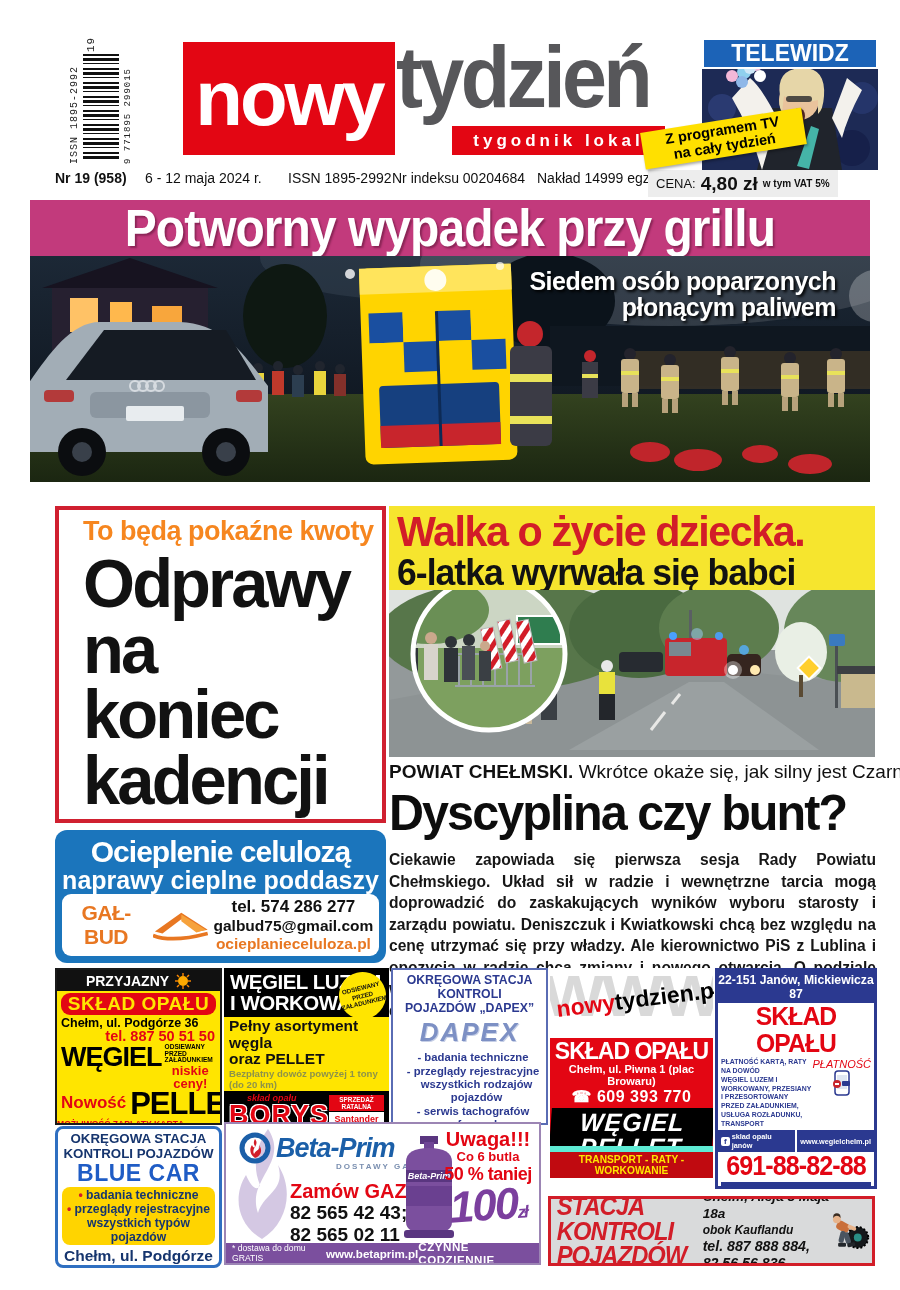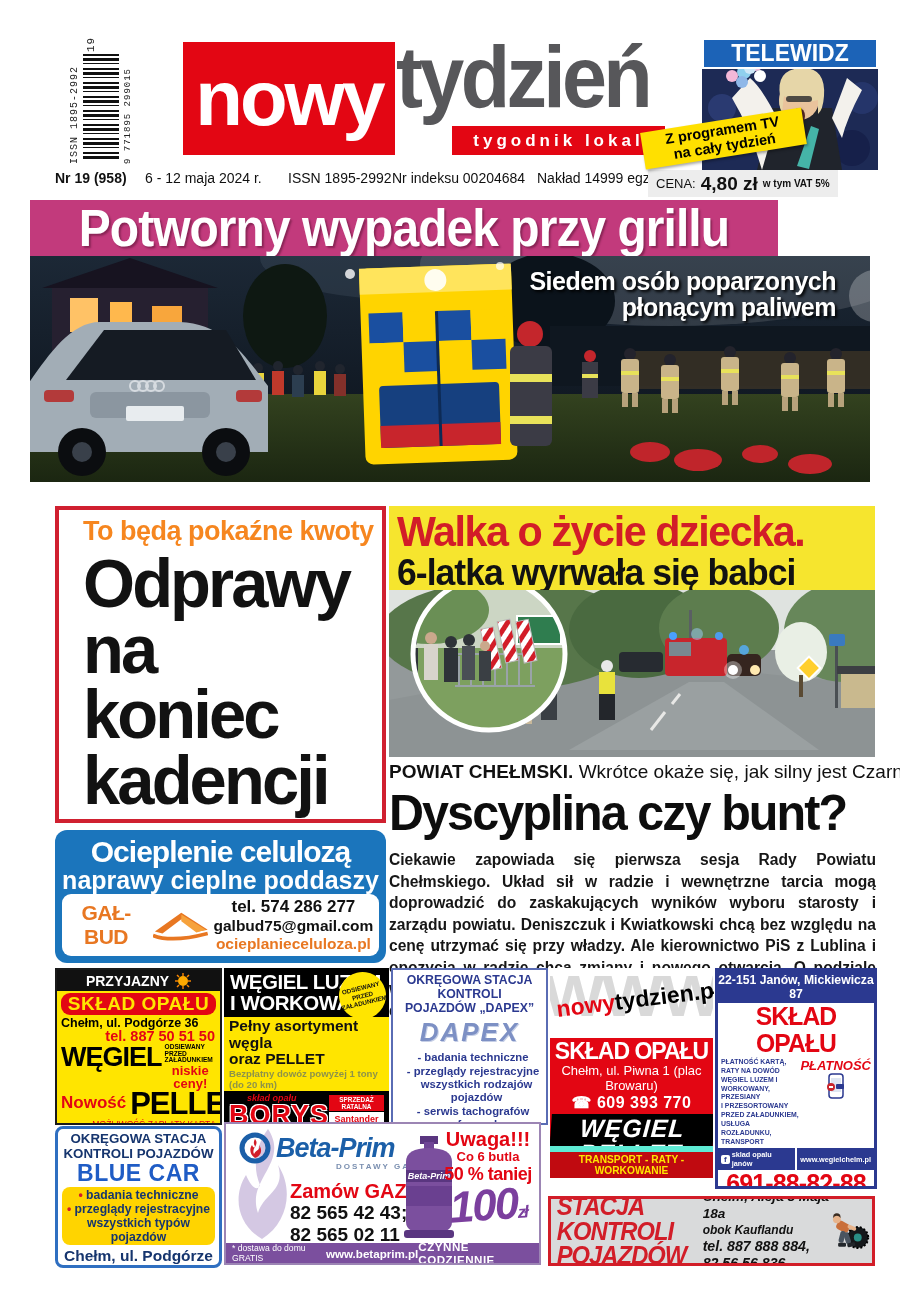--- a/index.html
+++ b/index.html
@@ -20,21 +20,21 @@
   .logo-tydzien{left:396px;top:26px;font-size:88px;font-weight:bold;color:#57575a;letter-spacing:-4px;transform:scaleX(.92);transform-origin:left top;white-space:nowrap}
   .logo-tagline{left:452px;top:126px;width:213px;height:29px;background:#e30613;color:#fff;font-weight:bold;font-size:17px;letter-spacing:4px;display:flex;align-items:center;justify-content:center;white-space:nowrap;overflow:hidden}
   .telewidz{left:702px;top:38px;width:176px;height:132px;overflow:hidden}
   .tw-bar{position:absolute;left:0;top:0;right:0;height:31px;background:#1c63b7;border:2px solid #fff;display:flex;align-items:center;justify-content:center;color:#fff;font-weight:bold;font-size:23px;z-index:2}
   .tv-ribbon{left:642px;top:120px;width:163px;background:#ffe000;transform:rotate(-9deg);padding:3px 6px;font-weight:bold;font-size:14.5px;line-height:1.08;text-align:center;box-shadow:1px 2px 3px rgba(0,0,0,.35);z-index:5}
   .price-box{position:absolute;left:648px;top:0;height:27px;background:#ededed;display:flex;align-items:center;padding:0 8px;gap:5px}
   .price-box .pv{font-size:19px;font-weight:bold}
   .price-box .pvat{font-size:10px;font-weight:bold}
 
   
-  .lead-bar{left:30px;top:200px;width:748px;height:56px;background:#c23a7c;display:flex;align-items:center;justify-content:center;overflow:hidden}
+  .lead-bar{left:30px;top:200px;width:840px;height:56px;background:#c23a7c;display:flex;align-items:center;justify-content:center;overflow:hidden}
   .lead-bar span{color:#fff;font-size:51px;font-weight:bold;letter-spacing:-1px;transform:scaleX(.94);white-space:nowrap;text-shadow:2px 2px 2px rgba(70,10,40,.45)}
   .lead-photo{left:30px;top:256px;width:818px;height:226px;background:#15803d}
   .lead-sub{position:absolute;right:12px;top:12px;text-align:right;color:#fff;font-weight:bold;font-size:25px;line-height:1.04;text-shadow:2px 2px 3px #000;letter-spacing:-.5px}
 
   
   .left-box{left:55px;top:506px;width:331px;height:317px;border:4px solid #d02030;background:#fff;padding:6px 24px}
   .kicker{color:#f6861f;font-size:27px;font-weight:bold;letter-spacing:-.5px;white-space:nowrap}
   .left-hl{font-size:69px;font-weight:bold;color:#121212;line-height:.95;letter-spacing:-3px;transform:scaleX(.97);transform-origin:left top;margin-top:4px}
   .galbud{left:55px;top:830px;width:331px;height:133px;background:#1b75bc;border-radius:12px;text-align:center;color:#fff;padding-top:5px}
   .gb1{font-size:30px;font-weight:bold;letter-spacing:-1px}
@@ -66,21 +66,21 @@
   .ad-p .addr{font-size:12.5px;font-weight:bold;padding-left:4px;margin-top:1px}
   .ad-p .tel{font-size:14.5px;font-weight:bold;color:#e30613;text-align:right;padding-right:5px;margin-top:-2px}
   .ad-p .row1{display:flex;padding:0 4px;align-items:flex-start}
   .ad-p .weg{font-size:27px;font-weight:bold;letter-spacing:-1px;line-height:1}
   .ad-p .r1r{margin-left:3px;line-height:1}
   .ad-p .n1{font-size:6.6px;font-weight:bold}
   .ad-p .n2{font-size:13px;font-weight:bold;color:#e30613;text-align:center}
   .ad-p .row2{display:flex;align-items:center;padding:0 4px;margin-top:-2px}
   .ad-p .now{font-size:17px;font-weight:bold;color:#e30613;margin-right:4px}
   .ad-p .pel{font-size:31px;font-weight:bold;letter-spacing:-1px;line-height:1}
-  .ad-p .n3{font-size:8.6px;font-weight:normal;color:#e30613;text-align:right;padding-right:4px}
+  .ad-p .n3{font-size:8.6px;font-weight:bold;color:#e30613;text-align:left;padding-right:4px}
 
   
   .ad-b{left:224px;top:968px;width:165px;height:157px;background:#000;color:#fff}
   .ad-b .t{font-size:20.5px;font-weight:bold;line-height:1.02;padding:4px 0 3px 6px;letter-spacing:-.5px}
   .badge{position:absolute;right:3px;top:4px;width:47px;height:47px;background:#ffe500;border-radius:50%;color:#111;font-size:6.3px;font-weight:bold;display:flex;align-items:center;justify-content:center;text-align:center;transform:rotate(-14deg);line-height:1.2;padding:4px}
   .ad-b .mid{background:#ffe500;color:#111;padding:1px 5px}
   .ad-b .m1{font-size:15.5px;font-weight:bold;line-height:1.08}
   .ad-b .m3{font-size:9.6px;color:#8e9349;font-weight:bold}
   .ad-b .logorow{display:flex;align-items:center;padding:2px 5px 0}
   .ad-b .bl{position:relative}
@@ -99,34 +99,34 @@
 
   
   .ad-w{left:550px;top:968px;width:163px;height:64px;background:#fff}
   .ad-w .wm{position:absolute;left:0;top:-6px;width:163px;text-align:center;font-size:58px;font-weight:bold;color:#d9d9d9;letter-spacing:-2px;transform:scaleX(1.12);transform-origin:center}
   .ad-w .br{position:absolute;left:6px;top:18px;transform:rotate(-7deg);font-size:23px;font-weight:bold;white-space:nowrap}
   .ad-w .br .r{color:#e30613}
 
   
   .ad-pi{left:550px;top:1038px;width:163px;height:140px;background:#e30613;color:#fff;text-align:center}
   .ad-pi .t{font-size:23px;font-weight:bold;letter-spacing:-1px;margin-top:2px;line-height:1}
-  .ad-pi .a{font-size:13px;font-weight:normal}
+  .ad-pi .a{font-size:11px;font-weight:bold}
   .ad-pi .tel{font-size:16px;font-weight:bold;letter-spacing:.5px}
   .ad-pi .blk{background:#000;margin-top:2px;padding:2px 0 3px;transform:skewX(-4deg)}
   .ad-pi .blk div{font-size:25px;font-weight:bold;font-style:italic;line-height:.98;letter-spacing:1px}
   .ad-pi .bot{position:absolute;left:0;right:0;bottom:0;background:#c00a10;border-top:6px solid #5eead4;color:#ffe500;font-size:10.2px;font-weight:bold;padding:2px 0}
 
   
   .ad-j{left:715px;top:968px;width:162px;height:221px;background:#fff;border:3px solid #2b3990}
   .ad-j .top{background:#2b3990;color:#fff;font-size:12.2px;font-weight:bold;text-align:center;padding:2px 0}
   .ad-j .t{color:#e30613;font-size:26px;font-weight:bold;letter-spacing:-1px;text-align:center;line-height:1.05;transform:scaleX(.95)}
   .ad-j .info{display:flex;padding:0 3px}
   .ad-j .il{font-size:6.9px;font-weight:bold;color:#2b3990;line-height:1.3;text-transform:uppercase}
   .ad-j .pr{margin-left:auto;text-align:center}
-  .ad-j .pl{color:#e30613;font-size:13px;font-weight:bold;font-style:italic}
+  .ad-j .pl{color:#e30613;font-size:11px;font-weight:normal;font-style:italic}
   .ad-j .chips{display:flex;gap:2px;justify-content:center;margin-top:1px}
   .ad-j .ch{background:#2b3990;color:#fff;font-size:7.3px;font-weight:bold;padding:2px 3px;display:flex;align-items:center;gap:2px}
   .ad-j .fb{background:#fff;color:#2b3990;width:9px;height:9px;border-radius:2px;display:inline-flex;align-items:center;justify-content:center;font-size:8px;font-weight:bold}
   .ad-j .tel{color:#e30613;font-size:27px;font-weight:bold;letter-spacing:-1px;text-align:center;transform:scaleX(.93);line-height:1.05}
   .ad-j .prod{background:#2b3990;color:#fff;font-size:11.6px;font-weight:bold;text-align:center;margin:1px 3px;padding:2px 1px;line-height:1.18;letter-spacing:.3px}
 
   
   .ad-bc{left:55px;top:1126px;width:167px;height:142px;background:#fff;border:3px solid #2f6fc1;border-radius:8px;text-align:center;color:#16356e}
   .ad-bc .t{font-size:13.3px;font-weight:bold;line-height:1.12;margin-top:3px}
   .ad-bc .br{color:#1f5cc5;font-size:23px;font-weight:bold;letter-spacing:.5px;line-height:1}

